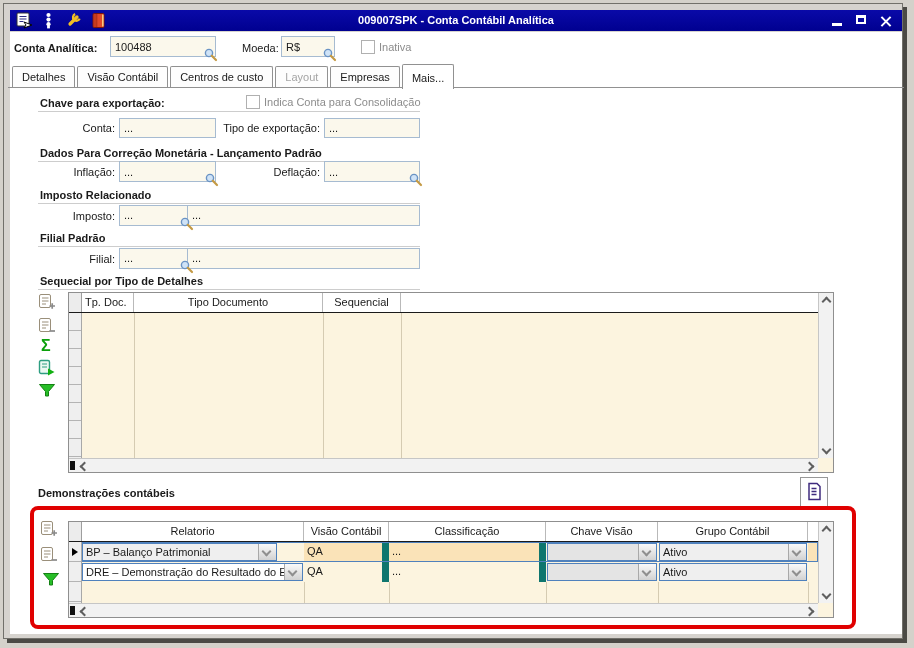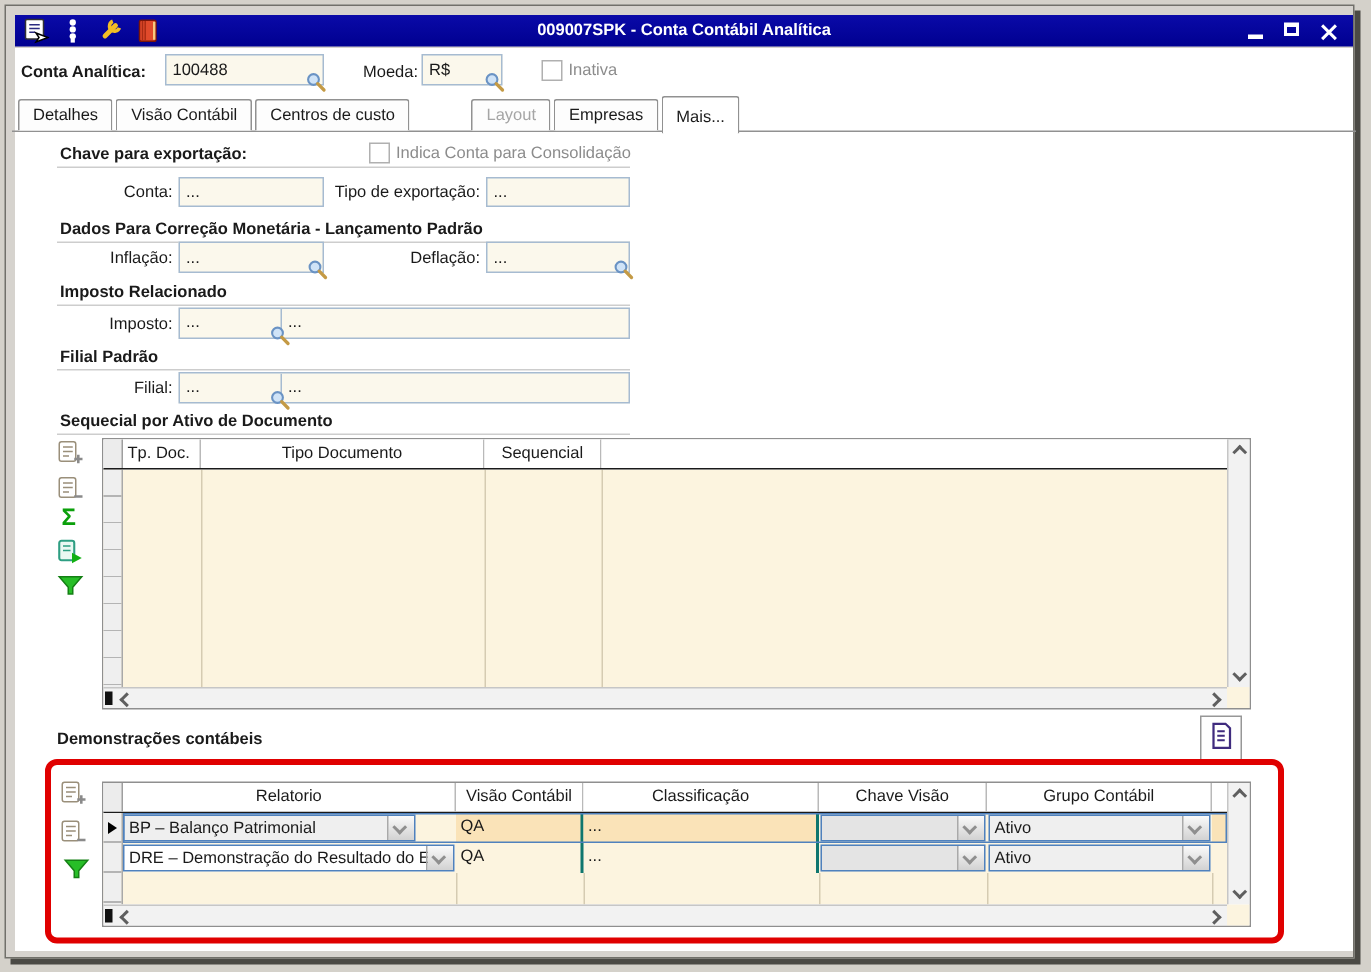--- a/index.html
+++ b/index.html
@@ -25,40 +25,40 @@
   div.fld{line-height:19px;overflow:hidden;white-space:nowrap;}
   .fdiv{position:absolute;top:0;bottom:0;width:1px;background:#A6BBD1;}
   .mag{position:absolute;width:14px;height:14px;z-index:6;}
   .cb{position:absolute;width:12px;height:12px;background:#FFF;border:1px solid #B0B0B0;}
   .sect-line{position:absolute;height:1px;background:#CDCDCD;}
   
   .tabs{position:absolute;left:12px;top:64px;height:24px;display:flex;align-items:center;z-index:3;}
   .tab{height:20px;line-height:20px;padding:0 9px;background:#FDFDFD;border:1px solid #919191;
        border-bottom:none;margin-right:2px;border-radius:2px 2px 0 0;}
   .tab.active{height:24px;line-height:26px;background:#FFF;}
-  .tab.disabled{color:#A5A5A5;margin-left:39px;}
+  .tab.disabled{color:#A5A5A5;}
   .tabline{position:absolute;left:8px;top:87px;width:896px;height:1px;background:#919191;z-index:1;}
   
   .grid{position:absolute;box-sizing:border-box;border:1px solid #8F8F8F;background:#FFF;}
   .ghc{position:absolute;top:0;height:19px;line-height:19px;text-align:center;border-right:1px solid #B9B9B9;
        box-sizing:border-box;background:#FFF;overflow:hidden;}
   .ghdr{position:absolute;left:0;top:0;height:20px;background:#FFF;border-bottom:1px solid #1A1A1A;box-sizing:border-box;}
   .hsel{position:absolute;left:0;top:0;width:13px;height:19px;background:#ECECEC;border-right:1px solid #9E9E9E;box-sizing:border-box;}
   .gbody{position:absolute;background:#FCF4DF;}
   .gselcol{position:absolute;left:0;width:13px;box-sizing:border-box;border-right:1px solid #A8A8A8;
            background-image:repeating-linear-gradient(to bottom,#EFEFEF 0 17px,#B4B4B4 17px 18px);}
   .vline{position:absolute;width:1px;background:#D5CBB2;}
   .vsb{position:absolute;right:0;top:0;width:15px;background:#F2F2F2;border-left:1px solid #C6C6C6;box-sizing:border-box;}
   .hsb{position:absolute;left:0;bottom:0;height:14px;background:#F2F2F2;border-top:1px solid #C6C6C6;box-sizing:border-box;}
   .corner{position:absolute;right:0;bottom:0;width:15px;height:14px;background:#FCF4DF;}
   .chev{position:absolute;width:5px;height:5px;border-left:2px solid #5F5F5F;border-bottom:2px solid #5F5F5F;}
   .chev.up{transform:rotate(135deg);} .chev.down{transform:rotate(-45deg);}
   .chev.left{transform:rotate(45deg);} .chev.right{transform:rotate(-135deg);}
   .sbthumb{position:absolute;left:1px;top:2px;width:5px;height:9px;background:#111;}
-  .cell{position:absolute;box-sizing:border-box;line-height:19px;padding-left:3px;border-right:2px solid #0f766e;
+  .cell{position:absolute;box-sizing:border-box;line-height:19px;padding-left:3px;border-right:7px solid #0f766e;
         overflow:hidden;white-space:nowrap;}
   .combo{position:absolute;box-sizing:border-box;height:18px;border:1px solid #4F81BD;background:#EFEFEF;
          line-height:16px;padding-left:3px;overflow:hidden;white-space:nowrap;}
   .combo .dd{position:absolute;right:0;top:0;bottom:0;width:17px;background:linear-gradient(#FAFAFA,#D2D2D2);
              border-left:1px solid #A9A9A9;}
   .dd .chev{left:4px;top:4px;border-color:#8F8F8F;}
   .rowfocus{position:absolute;border:1px solid #4F81BD;box-sizing:border-box;pointer-events:none;}
   .marker{position:absolute;width:0;height:0;border-left:6px solid #000;border-top:4px solid transparent;border-bottom:4px solid transparent;}
   .tbi{position:absolute;width:18px;height:18px;}
   .sigma{position:absolute;color:#0BA00B;font-weight:bold;font-size:16px;line-height:16px;}
@@ -196,21 +196,21 @@
     <div class="fdiv" style="left:67px"></div>
     <span style="position:absolute;left:72px;top:0">...</span>
   </div>
   <span class="mag" style="left:180px;top:260px">
     <svg width="14" height="14" viewBox="0 0 14 14">
         <circle cx="5" cy="5" r="3.6" fill="#CFE3F7" stroke="#6A93C4" stroke-width="1.4"></circle>
         <path d="M7.8 7.8 L12 12" stroke="#C49A45" stroke-width="2.2" stroke-linecap="round"></path>
       </svg>
   </span>
 
-  <span class="lbl b" style="left:40px;top:275px">Sequecial por Ativo de Documento</span>
+  <span class="lbl b" style="left:40px;top:275px">Sequecial por Tipo de Detalhes</span>
   <div class="sect-line" style="left:38px;top:289px;width:382px"></div>
 
   <span class="tbi" style="left:38px;top:293px">
     <svg width="18" height="18" viewBox="0 0 18 18">
         <rect x="1.5" y="1.5" width="11" height="13" rx="1.5" fill="#FFF" stroke="#9A8F7A"></rect>
         <path d="M4 5h6.5M4 8h6.5M4 11h4" stroke="#9A8F7A" fill="none"></path>
         <path d="M11.5 13h5.5M14.2 10.2v5.6" stroke="#8A8A8A" stroke-width="1.7"></path>
       </svg>
   </span>
   <span class="tbi" style="left:38px;top:317px">

